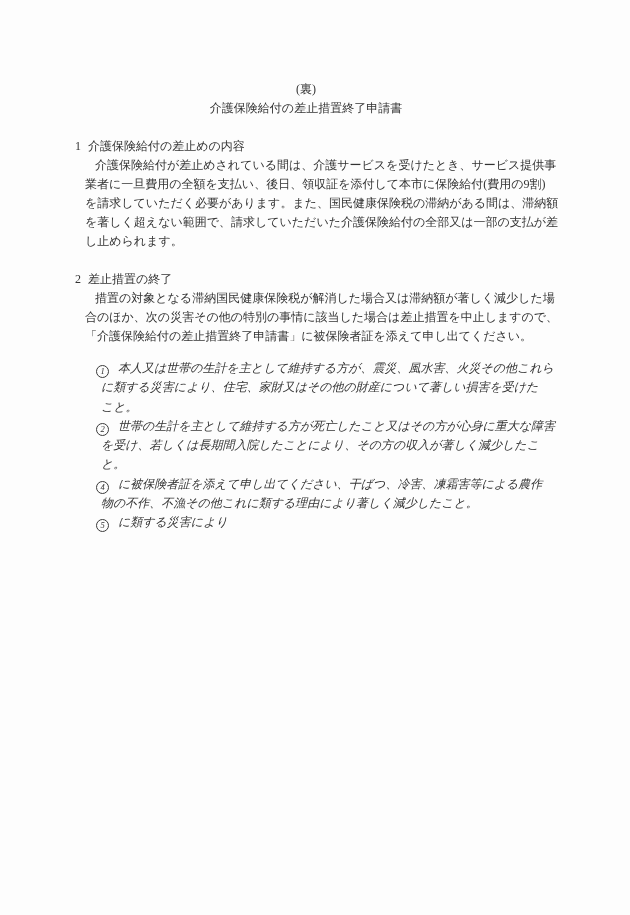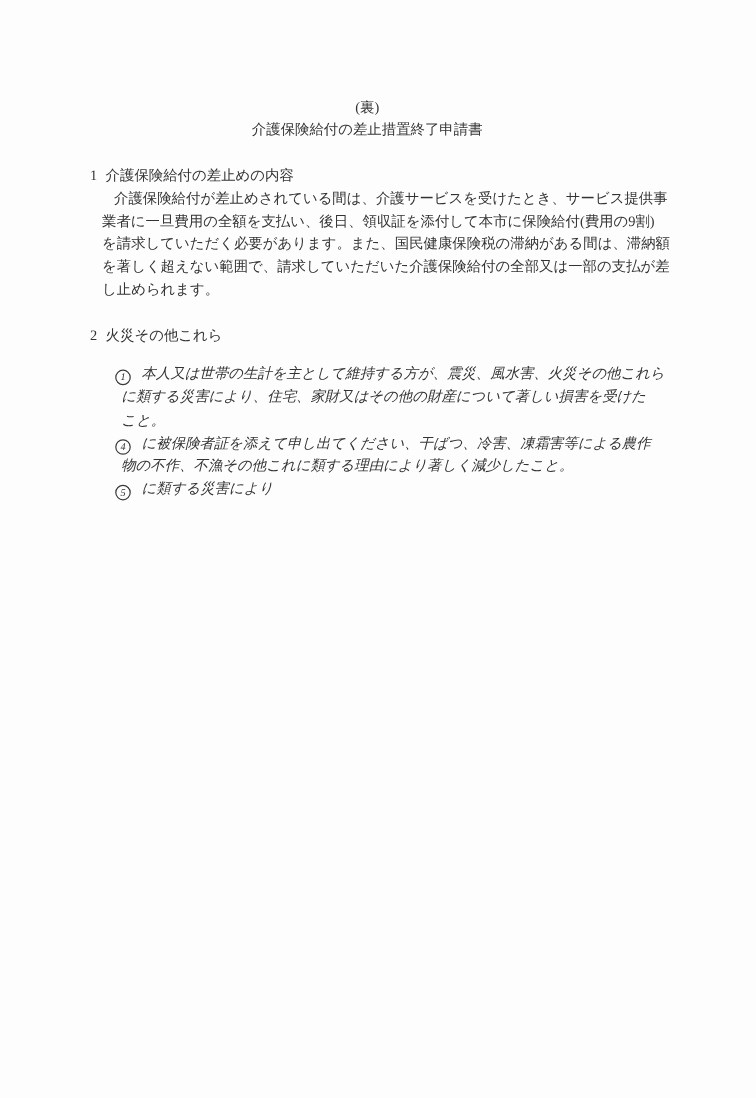--- a/index.html
+++ b/index.html
@@ -65,25 +65,31 @@
   <div class="section">
     <div class="sec-heading"><span class="sec-num">1</span><span>介護保険給付の差止めの内容</span></div>
     <p class="sec-body">介護保険給付が差止めされている間は、介護サービスを受けたとき、サービス提供事
 業者に一旦費用の全額を支払い、後日、領収証を添付して本市に保険給付(費用の9割)
 を請求していただく必要があります。また、国民健康保険税の滞納がある間は、滞納額
 を著しく超えない範囲で、請求していただいた介護保険給付の全部又は一部の支払が差
 し止められます。</p>
   </div>
 
   <div class="section">
-    <div class="sec-heading"><span class="sec-num">2</span><span>火災その他これら</span></div>
+    <div class="sec-heading"><span class="sec-num">2</span><span>差止措置の終了</span></div>
+    <p class="sec-body">措置の対象となる滞納国民健康保険税が解消した場合又は滞納額が著しく減少した場
+合のほか、次の災害その他の特別の事情に該当した場合は差止措置を中止しますので、
+「介護保険給付の差止措置終了申請書」に被保険者証を添えて申し出てください。</p>
   </div>
 
   <div class="items">
     <div class="item"><span class="marker">1</span><span>本人又は世帯の生計を主として維持する方が、震災、風水害、火災その他これら
 に類する災害により、住宅、家財又はその他の財産について著しい損害を受けた
 こと。</span></div>
+    <div class="item"><span class="marker">2</span><span>世帯の生計を主として維持する方が死亡したこと又はその方が心身に重大な障害
+を受け、若しくは長期間入院したことにより、その方の収入が著しく減少したこ
+と。</span></div>
     <div class="item"><span class="marker">4</span><span>に被保険者証を添えて申し出てください、干ばつ、冷害、凍霜害等による農作
 物の不作、不漁その他これに類する理由により著しく減少したこと。</span></div>
     <div class="item"><span class="marker">5</span><span>に類する災害により</span></div>
   </div>
 
 </div>
 
 </body></html>

